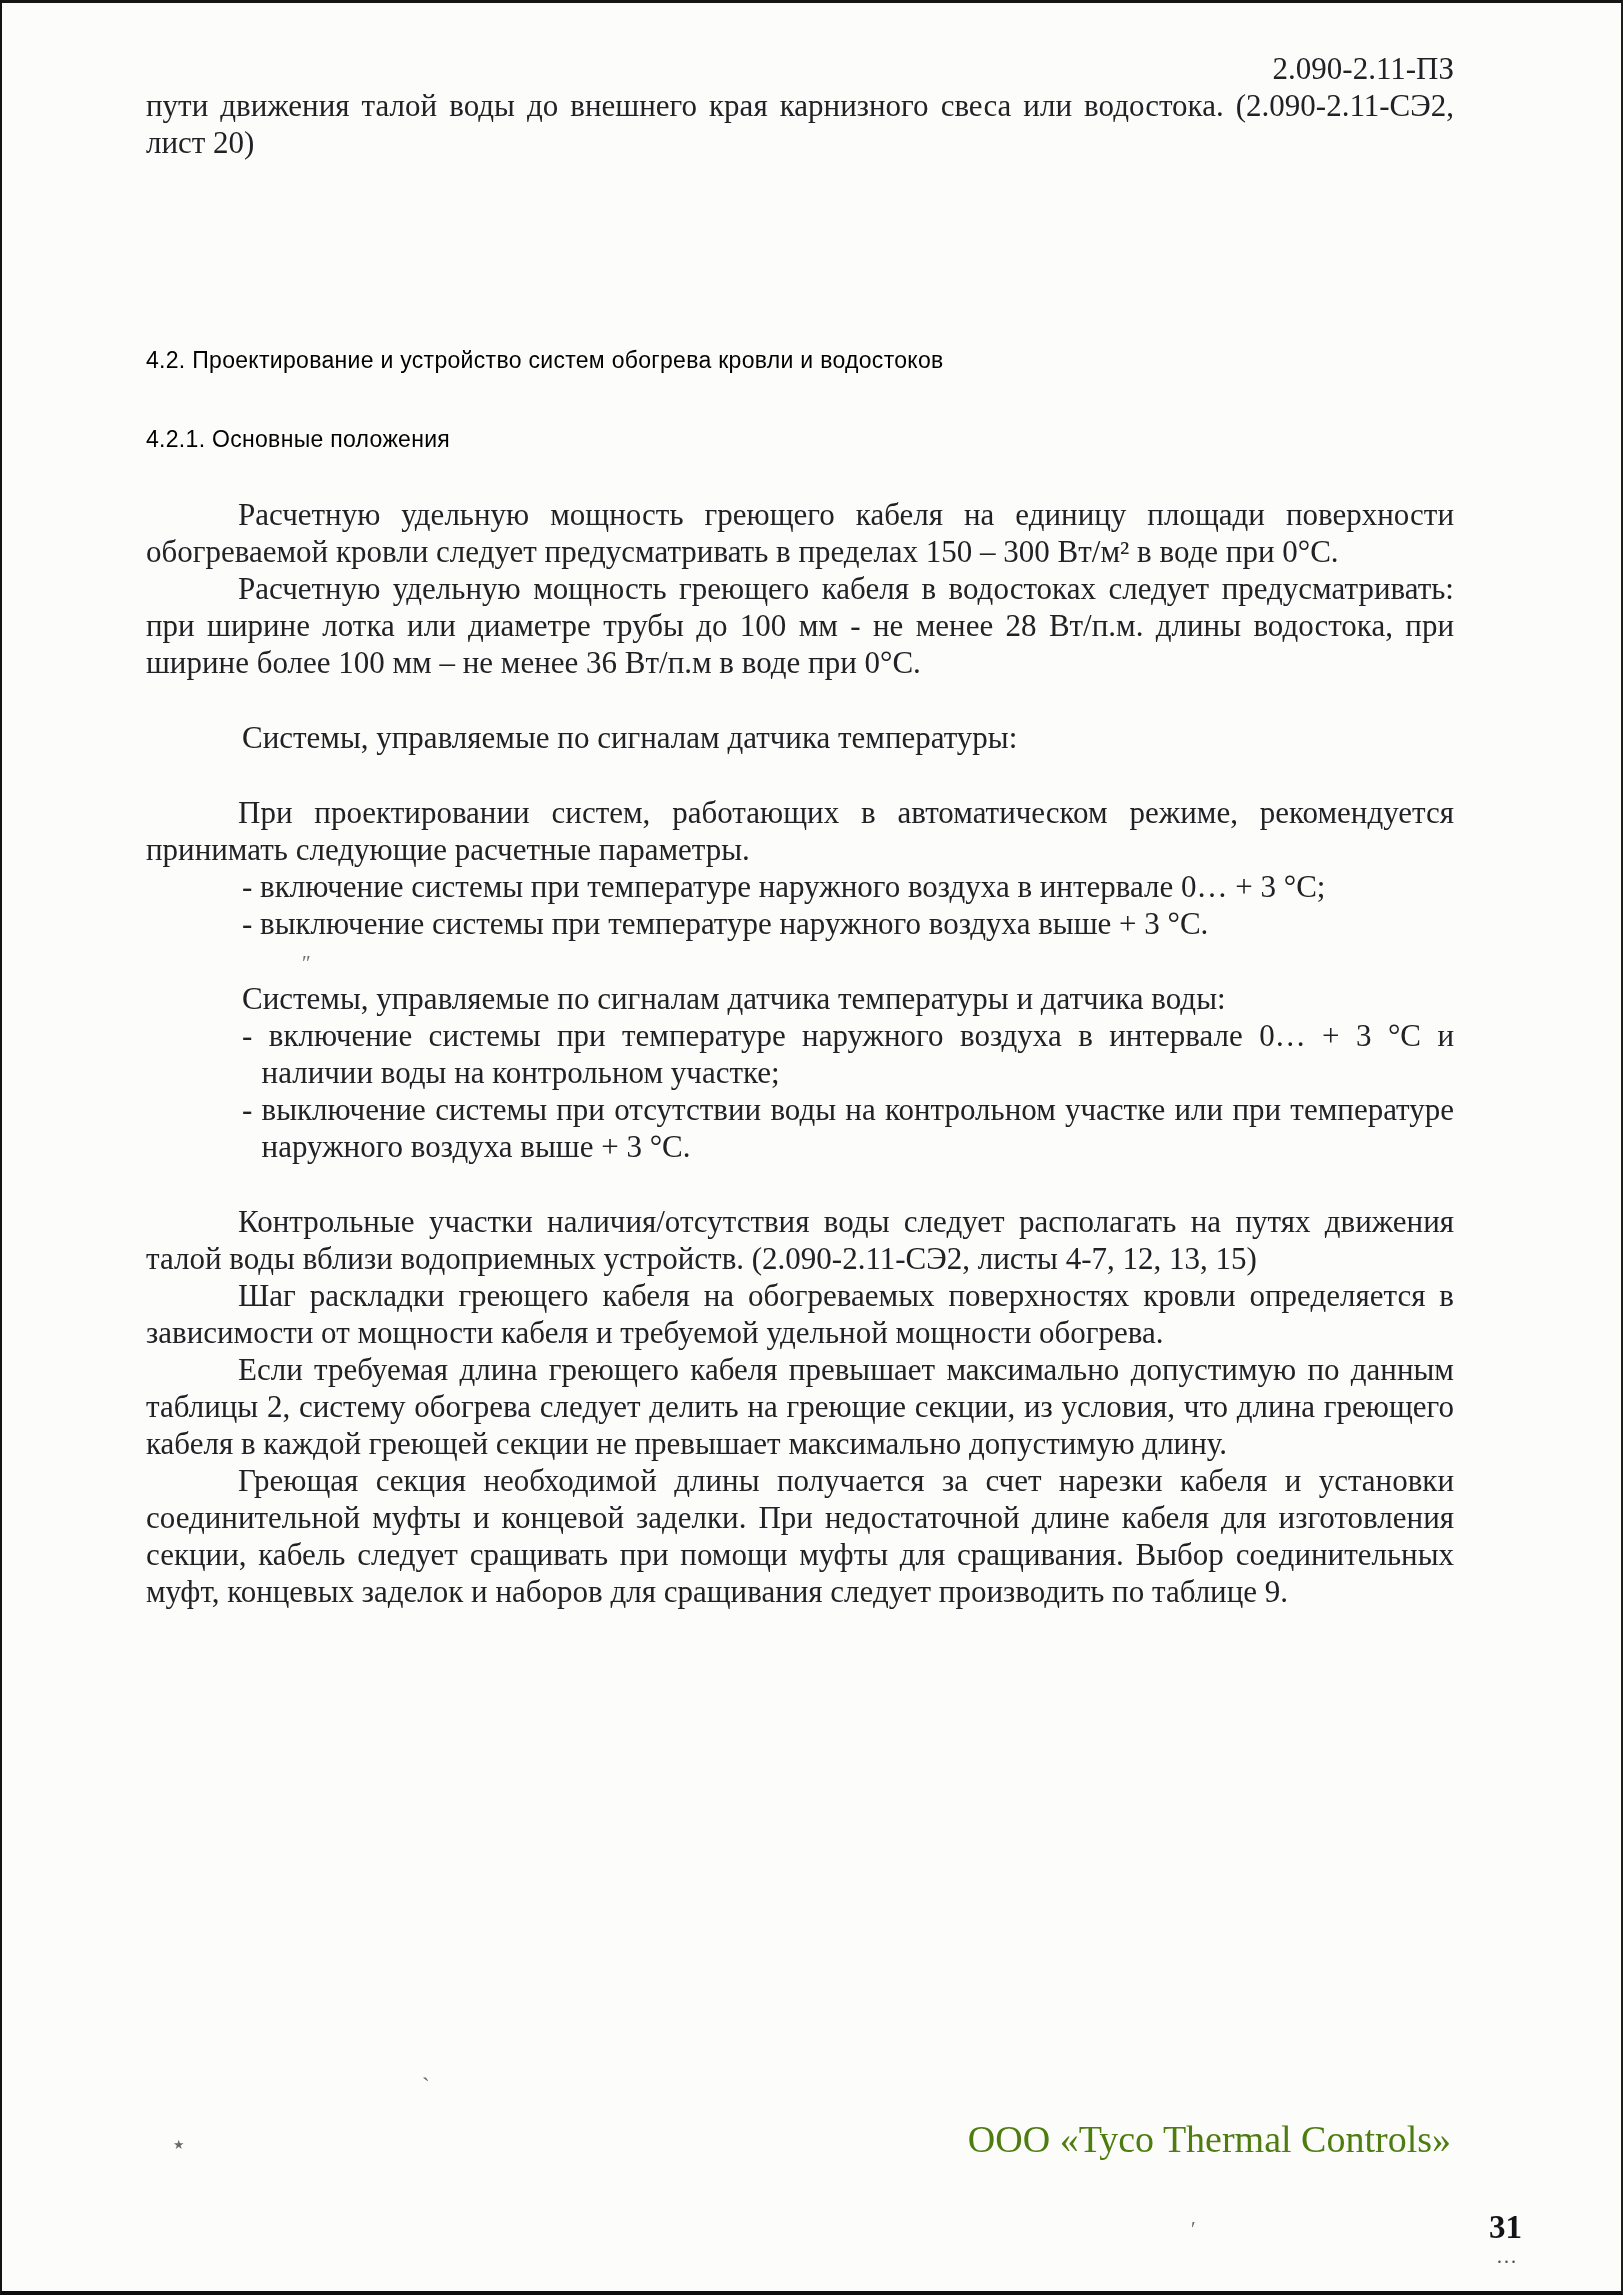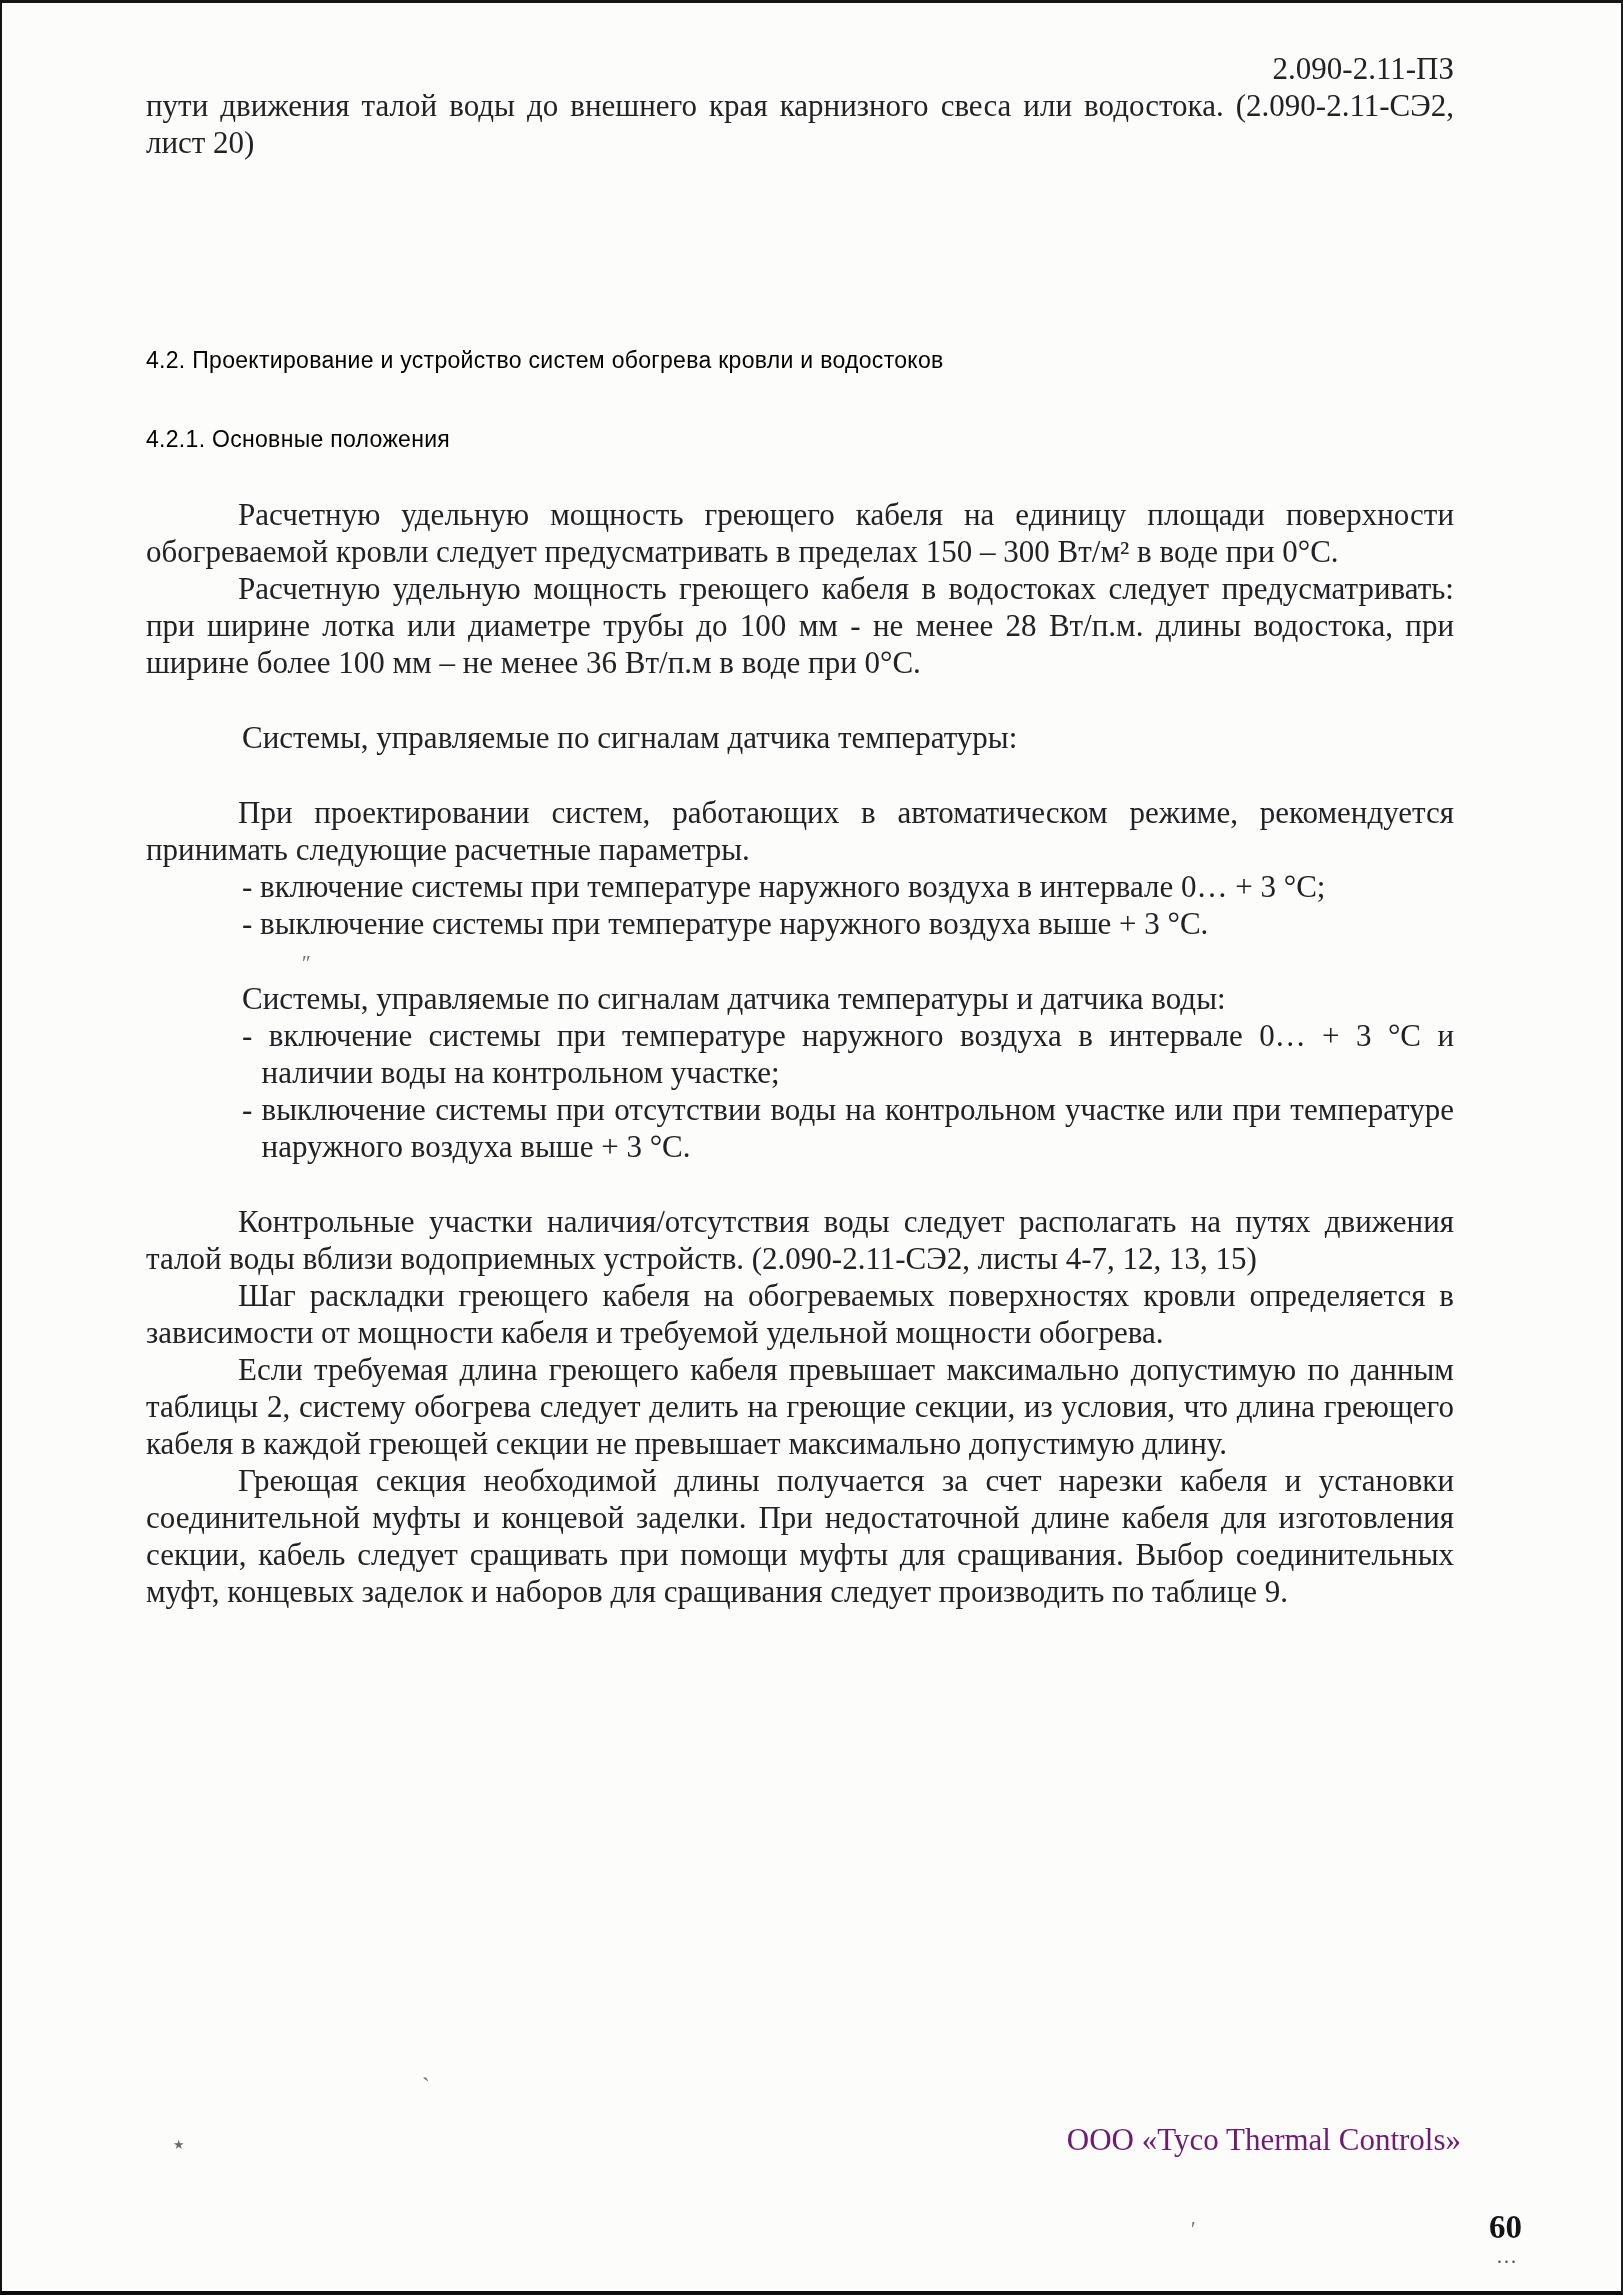--- a/index.html
+++ b/index.html
@@ -47,23 +47,23 @@
   .list-item {
     margin-left: 96px;
     padding-left: 19.6px;
     text-indent: -19.6px;
     text-align: justify;
   }
 
   .footer-company {
     position: absolute;
     top: 2118px;
-    right: 160px;
-    font-size: 31px;
-    color: #701a75;
+    right: 170px;
+    font-size: 38px;
+    color: #4d7c0f;
   }
   .page-number {
     position: absolute;
     top: 2206px;
     right: 99px;
     font-weight: 700;
     font-size: 33px;
     color: #141418;
   }
 
@@ -115,21 +115,21 @@
 
   <p class="body indent">Шаг раскладки греющего кабеля на обогреваемых поверхностях кровли определяется в зависимости от мощности кабеля и требуемой удельной мощности обогрева.</p>
 
   <p class="body indent">Если требуемая длина греющего кабеля превышает максимально допустимую по данным таблицы 2, систему обогрева следует делить на греющие секции, из условия, что длина греющего кабеля в каждой греющей секции не превышает максимально допустимую длину.</p>
 
   <p class="body indent">Греющая секция необходимой длины получается за счет нарезки кабеля  и установки соединительной муфты и концевой заделки. При недостаточной длине кабеля для изготовления секции,  кабель следует сращивать при помощи муфты для сращивания. Выбор соединительных муфт, концевых заделок и наборов для сращивания следует производить по таблице 9.</p>
 
 
   <div class="footer-company">ООО «Tyco Thermal Controls»</div>
 
-  <div class="page-number">60</div>
+  <div class="page-number">31</div>
 
   <span class="artifact art-tick">ʺ</span>
   <span class="artifact art-comma">ˏ</span>
   <span class="artifact art-star">٭</span>
   <span class="artifact art-apostrophe">ʹ</span>
   <span class="artifact art-dots">…</span>
 
 </div>
 
 

